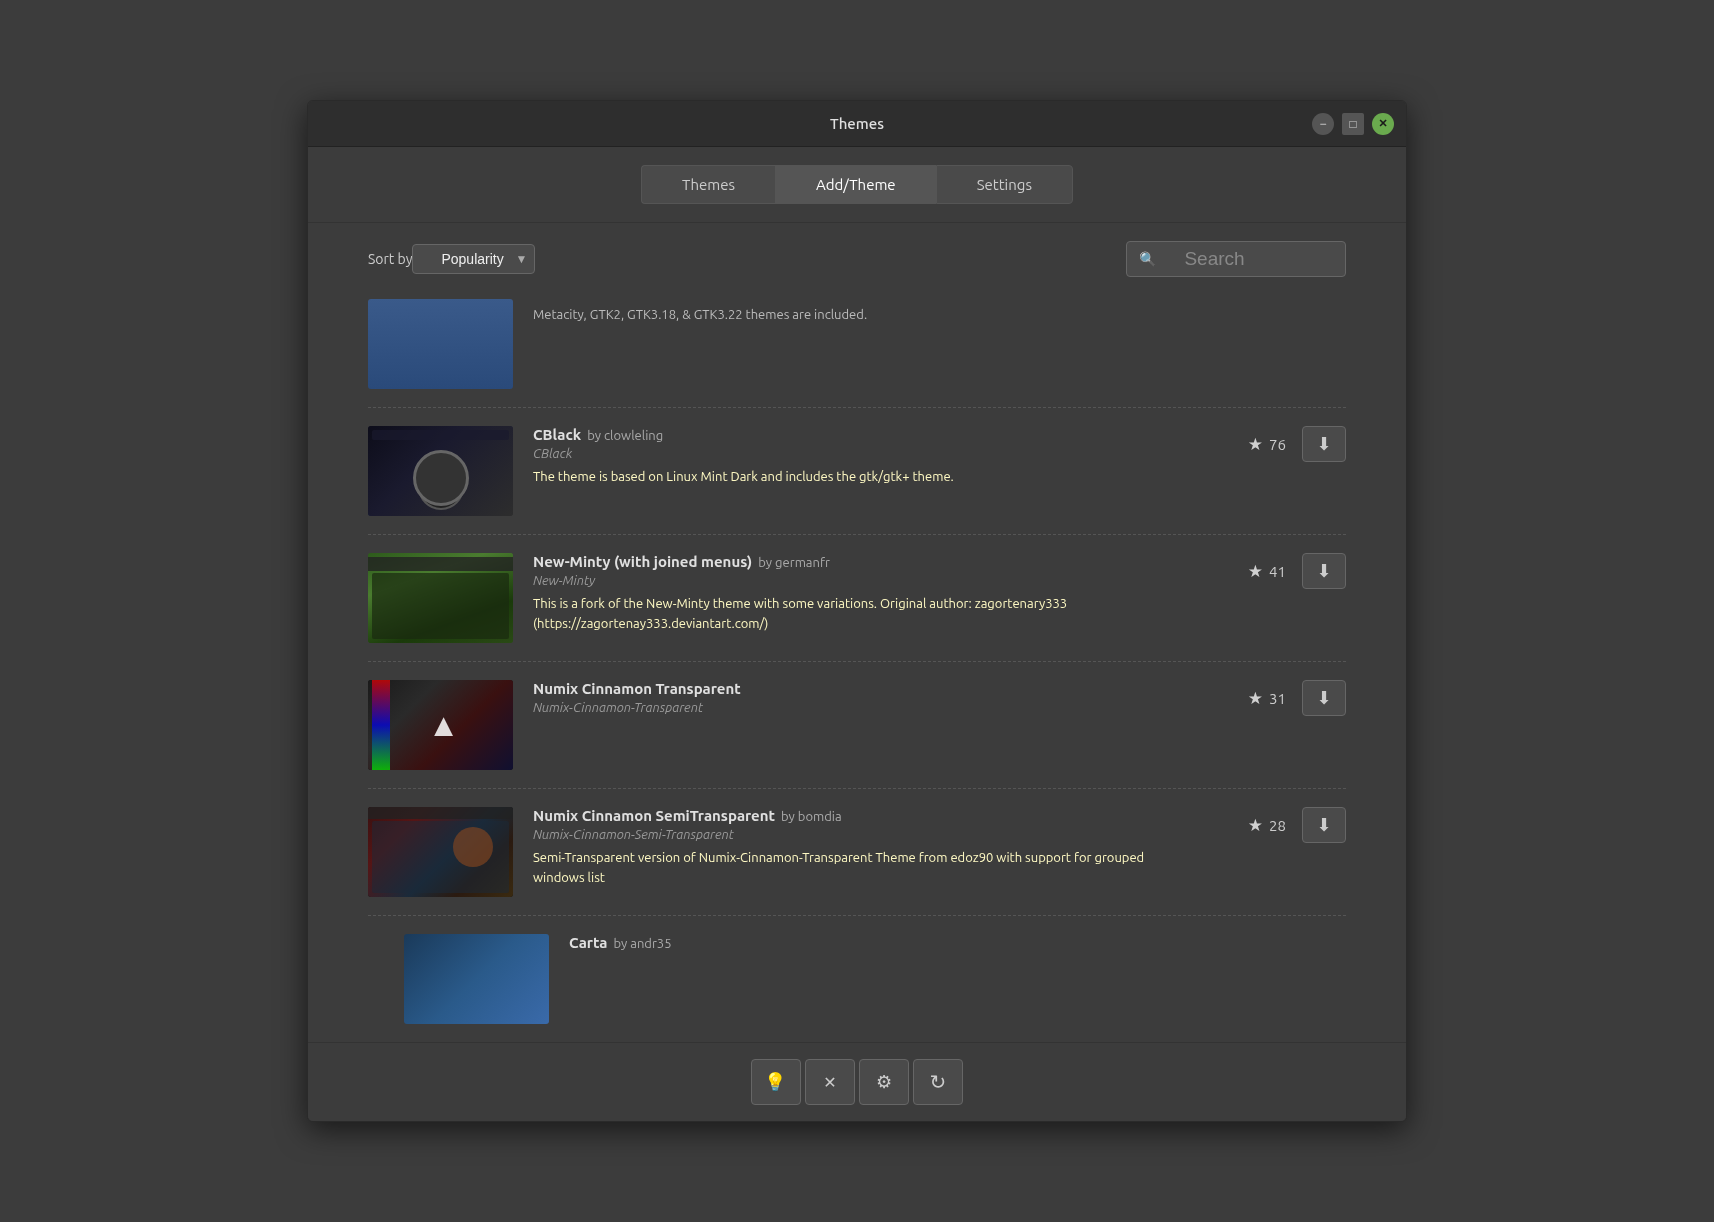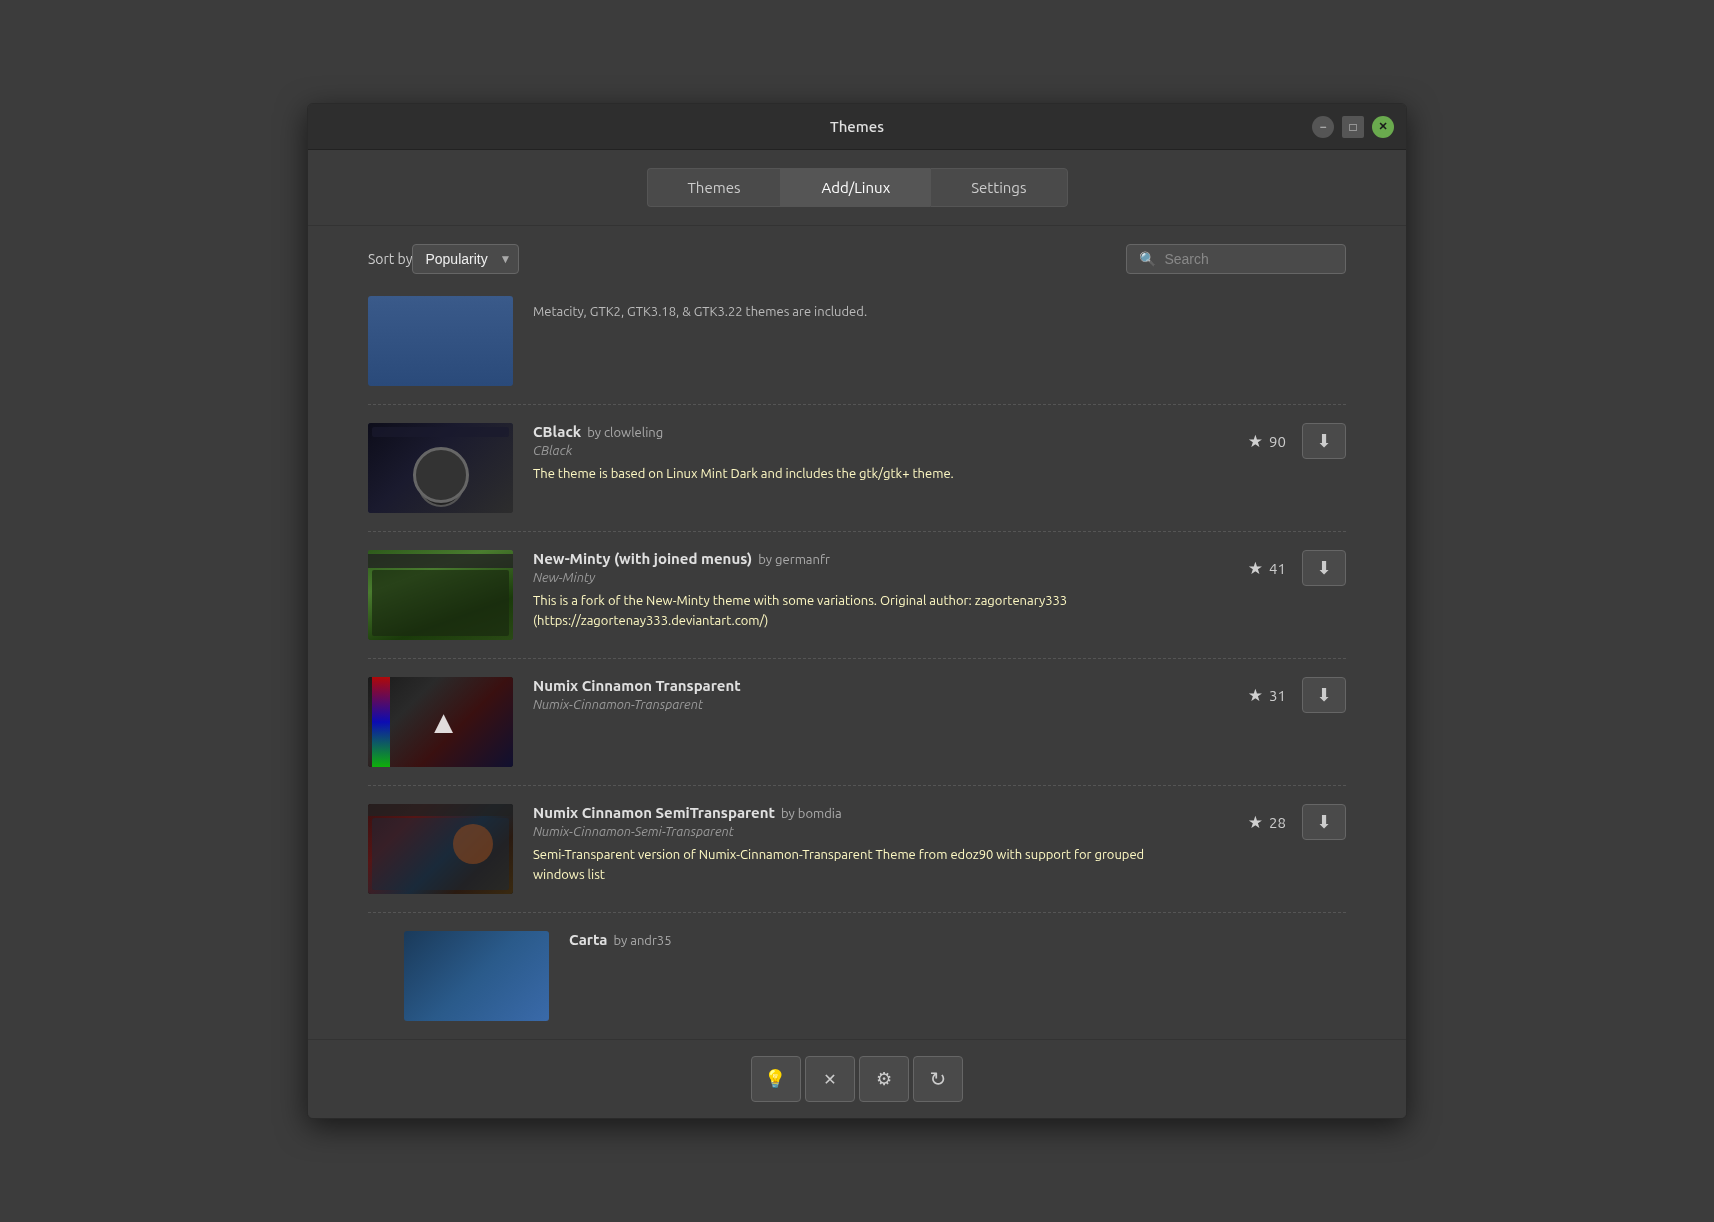--- a/index.html
+++ b/index.html
@@ -116,21 +116,21 @@
       color: #ccc;
       font-size: 14px;
     }
 
     .sort-select {
       background: #4a4a4a;
       border: 1px solid #666;
       border-radius: 4px;
       color: #eee;
       font-size: 14px;
-      padding: 6px 30px 6px 12px;
+      padding: 6px 30px 6px 28px;
       appearance: none;
       cursor: pointer;
       position: relative;
     }
 
     .sort-wrapper {
       position: relative;
       display: inline-flex;
       align-items: center;
     }
@@ -157,22 +157,23 @@
     .search-icon-char {
       color: #999;
       font-size: 14px;
     }
 
     .search-input {
       background: transparent;
       border: none;
       outline: none;
       color: #ccc;
-      font-size: 14px;
+      font-size: 19px;
       width: 100%;
+      margin-left: 20px;
     }
 
     .search-input::placeholder { color: #888; }
 
     
     .list-area {
       flex: 1;
       overflow-y: auto;
       padding: 0 60px;
       scrollbar-width: thin;
@@ -365,21 +366,21 @@
         <span>□</span>
       </button>
       <button class="titlebar-btn btn-close">
         <span style="font-size:11px;color:#1a1a1a;font-weight:bold;">✕</span>
       </button>
     </div>
   </div>
 
   <div class="tabbar">
     <div class="tab">Themes</div>
-    <div class="tab active">Add/Linux</div>
+    <div class="tab active">Add/Theme</div>
     <div class="tab">Settings</div>
   </div>
 
   <div class="toolbar">
     <div class="sort-section">
       <span class="sort-label">Sort by</span>
       <div class="sort-wrapper">
         <select class="sort-select">
           <option>Popularity</option>
           <option>Name</option>
@@ -414,21 +415,21 @@
         <div class="theme-title-line">
           <span class="theme-name">CBlack</span>
           <span class="theme-by">by clowleling</span>
         </div>
         <span class="theme-slug">CBlack</span>
         <p class="theme-desc">The theme is based on Linux Mint Dark and includes the gtk/gtk+ theme.</p>
       </div>
       <div class="theme-actions">
         <div class="rating">
           <span class="star-icon">★</span>
-          <span>90</span>
+          <span>76</span>
         </div>
         <button class="download-btn">
           <span>⬇</span>
         </button>
       </div>
     </div>
 
     <div class="theme-item">
       <div class="theme-thumb thumb-newminty" style="position:relative;">
         <div style="position:absolute;inset:0;background:linear-gradient(160deg,#2d5a1b 0%,#4a7c2f 30%,#1a3a0a 70%,#2a4a15 100%);"></div>

